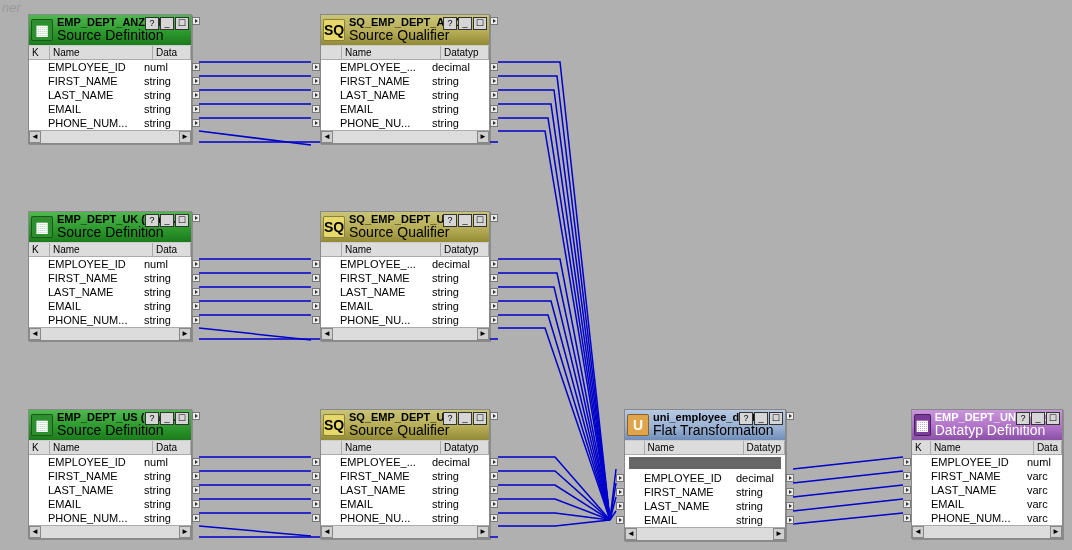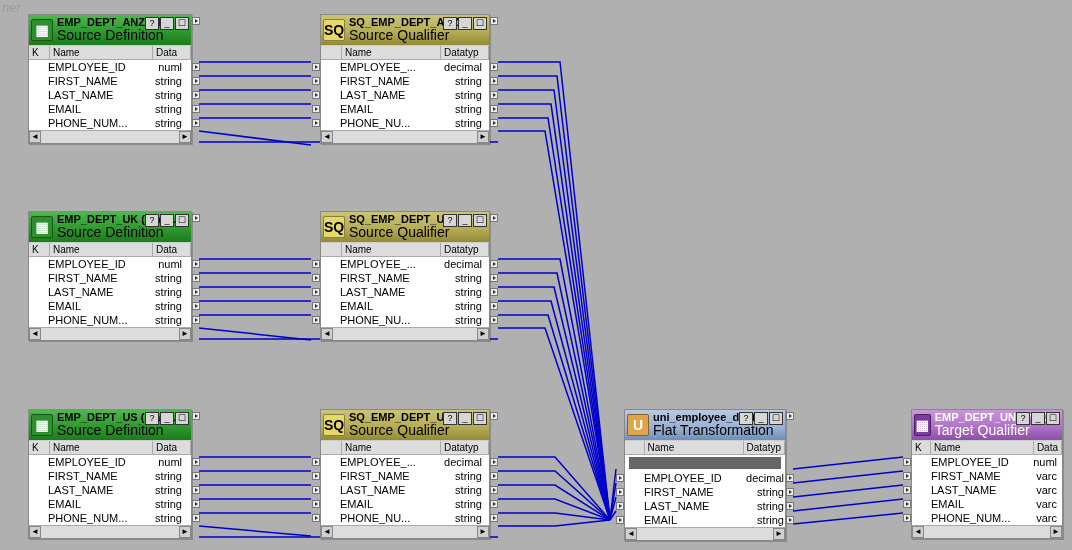--- a/index.html
+++ b/index.html
@@ -22,21 +22,21 @@
   .title-txt .main{font-weight:bold;}
   .title-txt .sub{font-size:14px;}
   .winbtns{position:absolute;right:2px;top:2px;display:flex;gap:1px;}
   .winbtns span{width:12px;height:11px;background:#d6d6d6;border:1px solid #333;font-size:9px;line-height:10px;text-align:center;cursor:default;display:inline-block;}
   .hdr{display:flex;background:#dcdcdc;border-top:1px solid #ccc;border-bottom:1px solid #aaa;}
   .hdr div{border-right:1px solid #aaa;padding:1px 3px;font-size:10px;}
   .rows{background:#fff;}
   .row{display:flex;align-items:center;height:14px;position:relative;}
   .row .kcell{width:14px;border-right:1px solid #eee;}
   .row .nm{flex:0 0 var(--nmw);padding-left:4px;white-space:nowrap;overflow:hidden;}
-  .row .tp{flex:0 0 var(--tpw);white-space:nowrap;overflow:hidden;text-align:right;}
+  .row .tp{flex:0 0 var(--tpw);white-space:nowrap;overflow:hidden;}
   .scroller{height:12px;background:#dcdcdc;border-top:1px solid #aaa;display:flex;}
   .scroller .arr{width:12px;height:12px;background:#d0d0d0;border:1px solid #888;box-sizing:border-box;font-size:8px;text-align:center;line-height:9px;}
   .scroller .track{flex:1;}
   .portL,.portR{position:absolute;width:8px;height:8px;background:#ececec;border:1px solid #777;box-sizing:border-box;}
   .portL{left:-9px;} .portR{right:-9px;}
   .portR::after{content:"";position:absolute;left:2px;top:1px;border-left:3px solid #333;border-top:2px solid transparent;border-bottom:2px solid transparent;}
   .portL::after{content:"";position:absolute;left:2px;top:1px;border-left:3px solid #333;border-top:2px solid transparent;border-bottom:2px solid transparent;}
   .sel-row{background:#666;height:12px;margin:2px 4px;}
 </style>
 </head>
@@ -524,21 +524,21 @@
         <div class="arr">►</div>
         <div class="portR" style="right:-9px;top:2px;"></div>
       </div>
   </div>
 
   <div class="box" style="left:911px;top:409px;width:150px;--nmw:96px;--tpw:30px;">
     <div class="titlebar t-purple">
       <div class="ico purple">▦</div>
       <div class="title-txt">
         <div class="main" style="color:#fff">EMP_DEPT_UNION (O...</div>
-        <div class="sub" style="color:#fff">Target Qualifier</div>
+        <div class="sub" style="color:#fff">Datatyp Definition</div>
       </div>
       <div class="winbtns">
         <span>?</span>
         <span>_</span>
         <span>☐</span>
       </div>
     </div>
     <div class="hdr">
       <div style="width:14px;">K</div>
       <div style="flex:0 0 96px;">Name</div>

